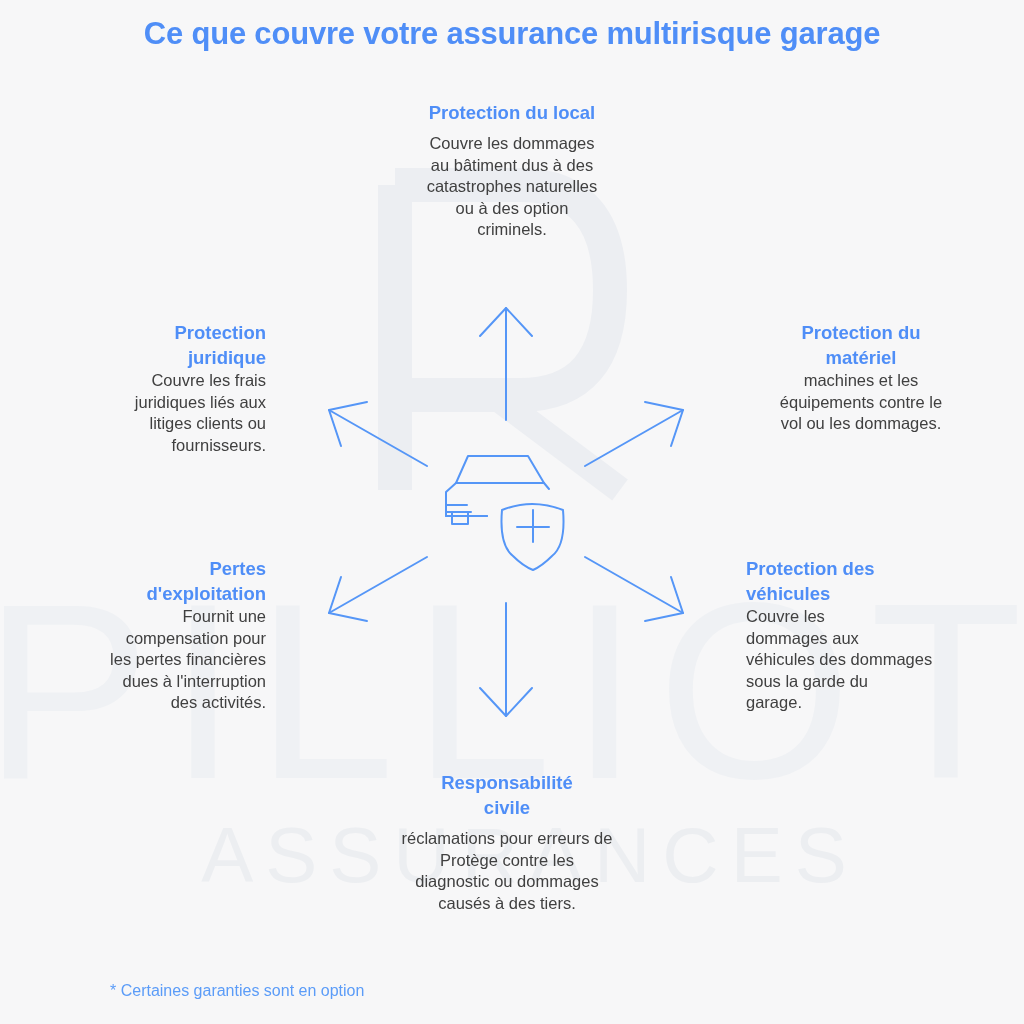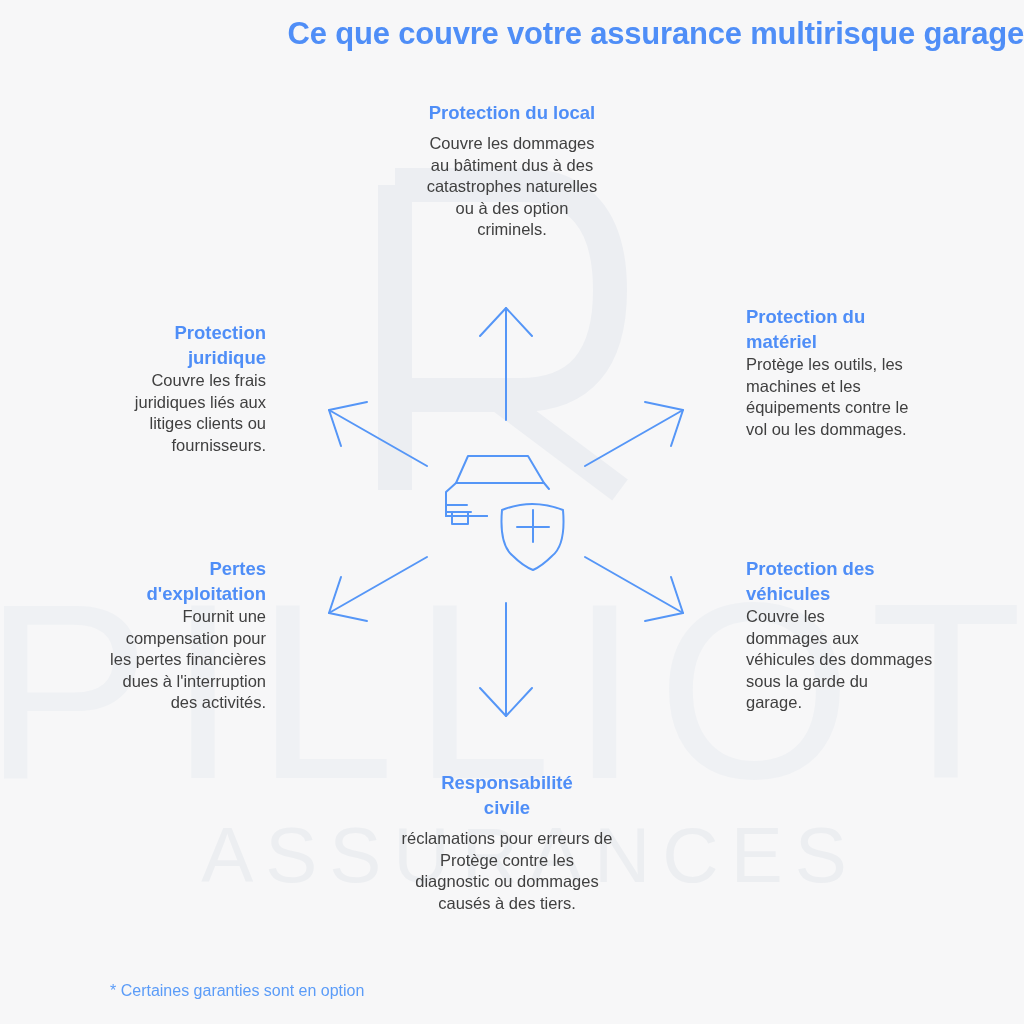--- a/index.html
+++ b/index.html
@@ -9,21 +9,21 @@
       font-family: "Liberation Sans", "DejaVu Sans", sans-serif;
       position: relative;
       color: #5596f7;
     }
     .watermark {
       position: absolute; left: 0; top: 0; width: 1024px; height: 1024px;
       pointer-events: none;
     }
     .title {
       position: absolute; left: 0; top: 16px; width: 1024px;
-      text-align: right; font-size: 31px; font-weight: bold;
+      text-align: center; font-size: 31px; font-weight: bold;
       color: #4f8ef7; letter-spacing: -0.2px;
     }
     .block { position: absolute; }
     .block .head {
       font-weight: bold; font-size: 18.5px; line-height: 25px; color: #4f8ef7;
     }
     .block .desc {
       font-size: 16.5px; line-height: 21.5px; color: #404040;
     }
     .block.center { text-align: center; }
@@ -114,27 +114,26 @@
     <div>juridique</div>
   </div>
   <div class="desc">
     <div>Couvre les frais</div>
     <div>juridiques liés aux</div>
     <div>litiges clients ou</div>
     <div>fournisseurs.</div>
   </div>
 </div>
 
-<div class="block left" style="left:746px; top:304px; width:230px;">
+<div class="block left" style="left:746px; top:320px; width:230px;text-align:center;">
   <div class="head">
     <div>Protection du</div>
     <div>matériel</div>
   </div>
   <div class="desc">
-    <div>Protège les outils, les</div>
     <div>machines et les</div>
     <div>équipements contre le</div>
     <div>vol ou les dommages.</div>
   </div>
 </div>
 
 <div class="block right" style="left:46px; top:556px; width:220px;">
   <div class="head">
     <div>Pertes</div>
     <div>d'exploitation</div>

